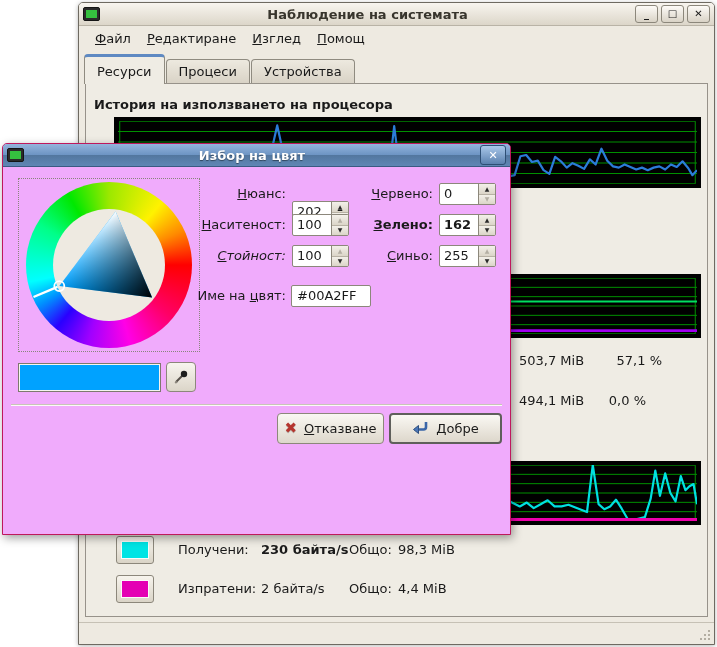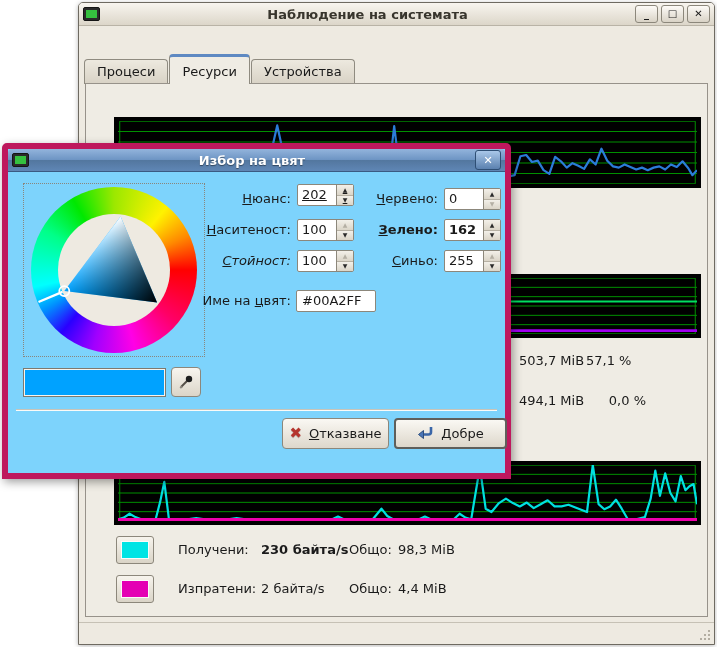--- a/index.html
+++ b/index.html
@@ -59,22 +59,22 @@
     width:38px;height:28px;box-sizing:border-box;border:1px solid #8C877B;border-radius:3px;
     background:linear-gradient(#F7F4ED,#DAD4C7);
     display:flex;align-items:center;justify-content:center;
   }
   .swatch{width:26px;height:16px;border:1px solid #FAFAF8;}
   .statusbar{position:absolute;left:0;right:0;bottom:0;height:21px;border-top:1px solid #C6C1B5;}
   .grip{position:absolute;right:2px;bottom:2px;}
 
   
   .dialog{
-    position:absolute;left:2px;top:143px;width:509px;height:336px;box-sizing:border-box;
-    background:#7dd3fc;border:6px solid #be185d;border-radius:5px 5px 0 0;
+    position:absolute;left:2px;top:143px;width:509px;height:392px;box-sizing:border-box;
+    background:#f0abfc;border:1px solid #be185d;border-radius:5px 5px 0 0;
     box-shadow:2px 3px 10px rgba(0,0,0,.38);z-index:20;
   }
   .dlg-titlebar{
     height:22px;display:flex;align-items:center;gap:3px;padding:0 4px;
     background:linear-gradient(180deg,#93B4DC 0%,#6E95C4 48%,#53779F 52%,#5F86B5 100%);
     border-bottom:1px solid #3A5A82;border-radius:4px 4px 0 0;
   }
   .dlg-titlebar .title{flex:1;text-align:center;font-weight:bold;color:#FFF;text-shadow:0 1px 1px rgba(0,0,0,.45);}
   .dlg-close{
     width:24px;height:18px;border:1px solid #2E4E74;border-radius:3px;
@@ -142,29 +142,36 @@
 <div class="window">
 
   <div class="titlebar">
     <div class="appicon"></div>
     <div class="title">Наблюдение на системата</div>
     <div class="winbtn">_</div>
     <div class="winbtn">□</div>
     <div class="winbtn">✕</div>
   </div>
 
+  <div class="menubar">
+    <div class="menuitem"><span class="accel">Ф</span><span>айл</span></div>
+    <div class="menuitem"><span class="accel">Р</span><span>едактиране</span></div>
+    <div class="menuitem"><span class="accel">И</span><span>зглед</span></div>
+    <div class="menuitem"><span class="accel">П</span><span>омощ</span></div>
+  </div>
 
   <div class="tabstrip">
+    <div class="tab active">Ресурси</div>
     <div class="tab">Процеси</div>
-    <div class="tab active">Ресурси</div>
     <div class="tab">Устройства</div>
   </div>
 
   <div class="panel">
 
+    <div class="abs sectiontitle" style="left:8px;top:13px;">История на използването на процесора</div>
 
     <div class="abs chart" style="left:28px;top:33px;width:587px;height:71px;">
         <svg viewBox="0 0 100 100" preserveAspectRatio="none">
           <rect x="0.3" y="0.3" width="99.4" height="99.4" fill="none" stroke="#009000" vector-effect="non-scaling-stroke"></rect>
           <line x1="0" x2="100" y1="16.666666666666668" y2="16.666666666666668" stroke="#009000" vector-effect="non-scaling-stroke"></line>
           <line x1="0" x2="100" y1="33.333333333333336" y2="33.333333333333336" stroke="#009000" vector-effect="non-scaling-stroke"></line>
           <line x1="0" x2="100" y1="50" y2="50" stroke="#009000" vector-effect="non-scaling-stroke"></line>
           <line x1="0" x2="100" y1="66.66666666666667" y2="66.66666666666667" stroke="#009000" vector-effect="non-scaling-stroke"></line>
           <line x1="0" x2="100" y1="83.33333333333333" y2="83.33333333333333" stroke="#009000" vector-effect="non-scaling-stroke"></line>
           <polyline points="0,78 2,75 4,79 6,73 8,77 10,74 12,78 14,72 16,76 18,74 20,77 22,73 24,75 26,68 27.5,7 29,70 31,73 33,71 35,75 37,72 39,75 41,73 43,76 45,71 47,65 47.7,8 48.5,67 50,71 52,69 54,73 56,71 58,74 60,72 62,75 64,74 66,77 67.5,88 68.5,86 69.5,56 70.5,54 71.5,65 72.5,63 73.5,78 74.5,84 75.5,57 76.5,64 77.5,74 78.5,67 79.5,71 80.5,76 81.5,61 82.5,69 83.5,44 84.5,63 85.5,72 86.5,74 87.5,69 88.5,73 89.5,77 90.5,74 91.5,78 92.5,74 93.5,72 94.5,77 95.5,69 96.5,73 97.5,64 98.5,75 99.2,86 100,78" fill="none" stroke="#2B7CD9" stroke-width="2.2" stroke-linejoin="round" vector-effect="non-scaling-stroke"></polyline>
@@ -178,21 +185,21 @@
           <line x1="0" x2="100" y1="33.333333333333336" y2="33.333333333333336" stroke="#009000" vector-effect="non-scaling-stroke"></line>
           <line x1="0" x2="100" y1="50" y2="50" stroke="#009000" vector-effect="non-scaling-stroke"></line>
           <line x1="0" x2="100" y1="66.66666666666667" y2="66.66666666666667" stroke="#009000" vector-effect="non-scaling-stroke"></line>
           <line x1="0" x2="100" y1="83.33333333333333" y2="83.33333333333333" stroke="#009000" vector-effect="non-scaling-stroke"></line>
           <polyline points="0,42 100,42" fill="none" stroke="#00E060" stroke-width="2.2" stroke-linejoin="round" vector-effect="non-scaling-stroke"></polyline>
           <polyline points="0,94 100,94" fill="none" stroke="#A000F0" stroke-width="2.8" stroke-linejoin="round" vector-effect="non-scaling-stroke"></polyline>
         </svg>
       </div>
 
     <div class="abs valtext" style="left:433px;top:269px;">503,7 MiB</div>
-    <div class="abs valtext" style="left:500px;top:269px;width:60px;text-align:left;">57,1 %</div>
+    <div class="abs valtext" style="left:516px;top:269px;width:60px;text-align:right;">57,1 %</div>
     <div class="abs valtext" style="left:433px;top:309px;">494,1 MiB</div>
     <div class="abs valtext" style="left:500px;top:309px;width:60px;text-align:right;">0,0 %</div>
 
     <div class="abs chart" style="left:28px;top:377px;width:587px;height:64px;">
         <svg viewBox="0 0 100 100" preserveAspectRatio="none">
           <rect x="0.3" y="0.3" width="99.4" height="99.4" fill="none" stroke="#009000" vector-effect="non-scaling-stroke"></rect>
           <line x1="0" x2="100" y1="16.666666666666668" y2="16.666666666666668" stroke="#009000" vector-effect="non-scaling-stroke"></line>
           <line x1="0" x2="100" y1="33.333333333333336" y2="33.333333333333336" stroke="#009000" vector-effect="non-scaling-stroke"></line>
           <line x1="0" x2="100" y1="50" y2="50" stroke="#009000" vector-effect="non-scaling-stroke"></line>
           <line x1="0" x2="100" y1="66.66666666666667" y2="66.66666666666667" stroke="#009000" vector-effect="non-scaling-stroke"></line>
@@ -258,21 +265,21 @@
         <polygon points="89.6,29.4 126.1,115.5 33.3,104.1" fill="#00A2FF"></polygon>
         <polygon points="89.6,29.4 126.1,115.5 33.3,104.1" fill="url(#gW)"></polygon>
         <polygon points="89.6,29.4 126.1,115.5 33.3,104.1" fill="url(#gK)"></polygon>
         <line x1="31.5" y1="104.9" x2="7.5" y2="115.0" stroke="#FFFFFF" stroke-width="2.4"></line>
         <circle cx="33.3" cy="104.1" r="5" fill="none" stroke="#FFFFFF" stroke-width="1.8"></circle>
       </svg>
     </div>
   </div>
 
   <div class="fieldlabel" style="left:190px;top:39px;width:93px;"><span class="accel">Н</span><span>юанс:</span></div>
-  <div class="spin" style="left:289px;top:35px;text-decoration:underline;">
+  <div class="spin" style="left:289px;top:57px;text-decoration:underline;">
     <div class="val">202</div>
     <div class="btns">
         <div class="sb">▲</div>
         <div class="sb">▼</div>
       </div>
   </div>
 
   <div class="fieldlabel" style="left:190px;top:70px;width:93px;"><span class="accel">Н</span><span>аситеност:</span></div>
   <div class="spin" style="left:289px;top:70px;">
     <div class="val">100</div>

